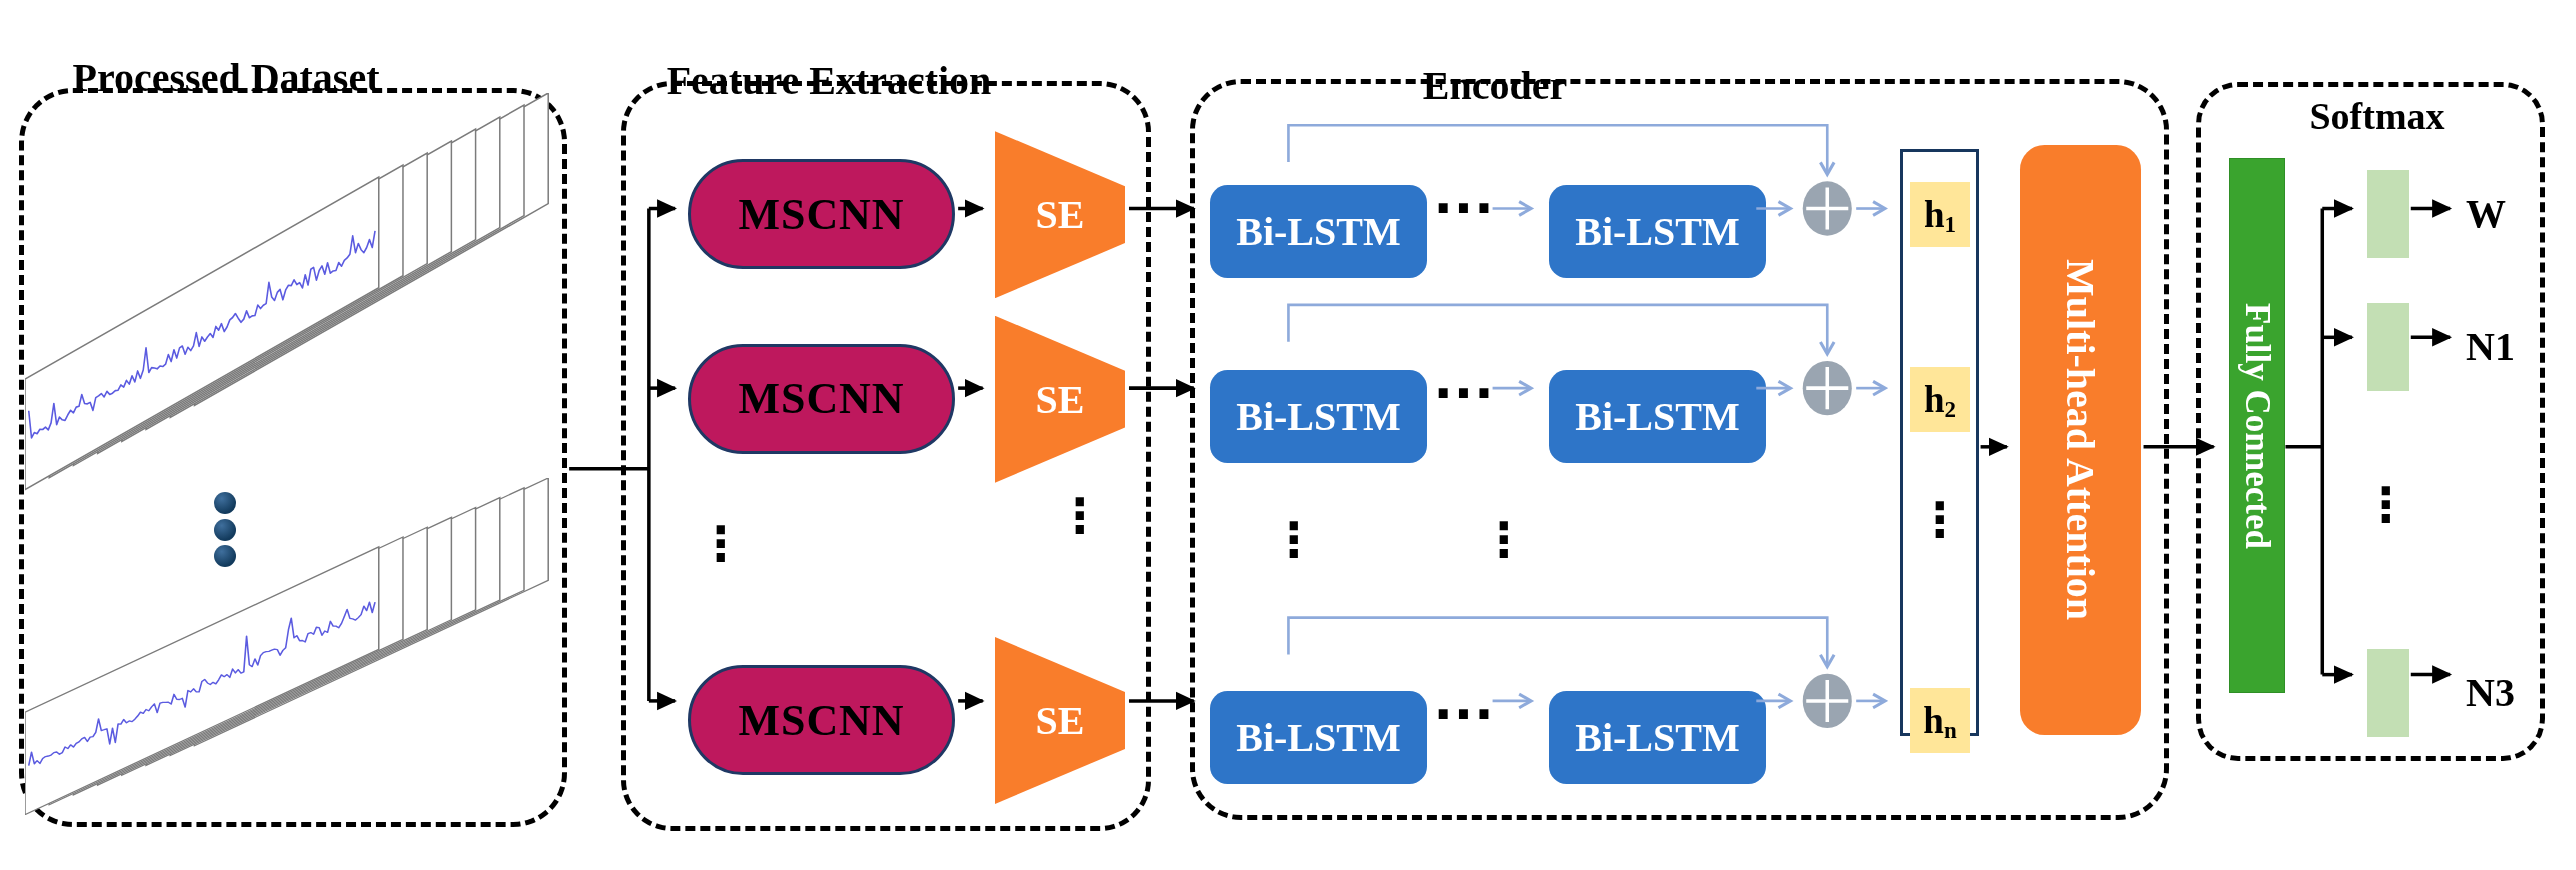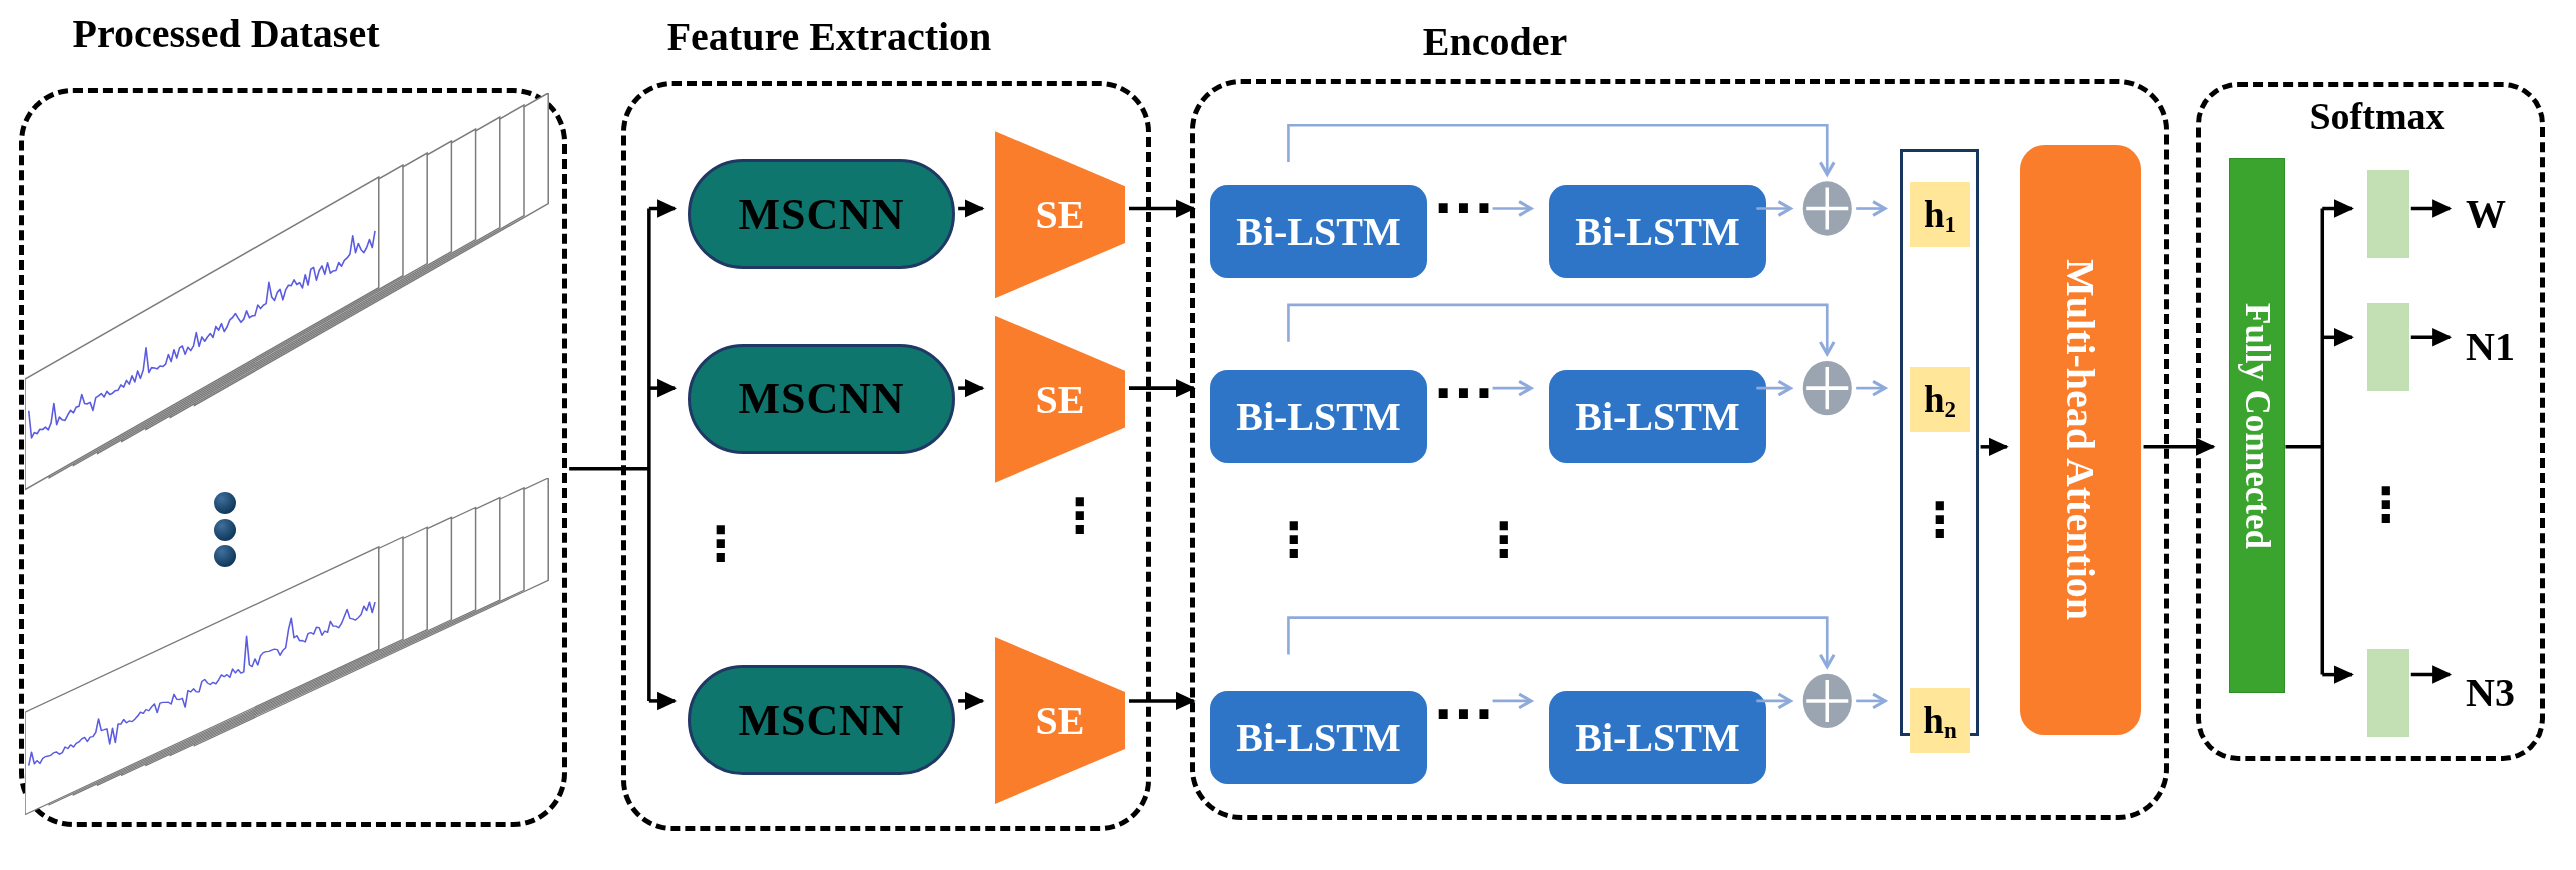--- a/index.html
+++ b/index.html
@@ -12,21 +12,21 @@
     --lgreen:#C3DFB4;
     --yellow:#FFE699;
     --sumgray:#9AA5B1;
   }
   html,body{margin:0;padding:0;background:#fff;}
   #canvas{position:relative;width:2576px;height:870px;background:#fff;overflow:hidden;
           font-family:var(--serif);color:#000;}
 
   
   .title{position:absolute;transform:translate(-50%,-50%);font-weight:bold;font-size:40px;
-         white-space:nowrap;font-family:var(--serif);}
+         white-space:nowrap;font-family:var(--serif);margin-top:44px;}
   #t-ds{left:226px;top:33px}
   #t-fe{left:829px;top:36px}
   #t-enc{left:1495px;top:41px}
   #t-cls{left:2354px;top:44px}
   #t-softmax{position:absolute;transform:translate(-50%,-50%);left:2377px;top:116px;
              font-weight:bold;font-size:38px;}
 
   
   .dbox{position:absolute;border:5.3px dashed #000;background:transparent;box-sizing:border-box;}
   #box-ds {left:19px;  top:88px;width:548px; height:739px;border-radius:54px;}
@@ -35,21 +35,21 @@
   #box-cls{left:2196px;top:82px; width:349px; height:679px;border-radius:42px;}
 
   
   .row1{--ry:238;}
   .row2{--ry:443;}
   .row3{--ry:800;}
   .o1{--ry:238;} .o2{--ry:385;} .o3{--ry:770;}
 
   
   .mscnn{position:absolute;left:688px;width:267px;height:110px;top:calc(var(--ry)*0.9px - 55px);
-         border:3.5px solid var(--navy);border-radius:55px;background:#0f766e;box-sizing:border-box;
+         border:3.5px solid var(--navy);border-radius:55px;background:#be185d;box-sizing:border-box;
          display:flex;align-items:center;justify-content:center;
          font-weight:bold;font-size:44px;letter-spacing:0.9px;}
   .se{position:absolute;left:995px;width:130px;height:167px;top:calc(var(--ry)*0.9px - 83px);
       background:var(--orange);clip-path:polygon(0 0,100% 33%,100% 67%,0 100%);
       display:flex;align-items:center;justify-content:center;color:#fff;
       font-weight:bold;font-size:40px;}
 
   
   .lstm{position:absolute;width:217px;height:93px;top:calc(var(--ry)*0.9px - 46px);
         border-radius:17.5px;background:var(--blue);color:#fff;

